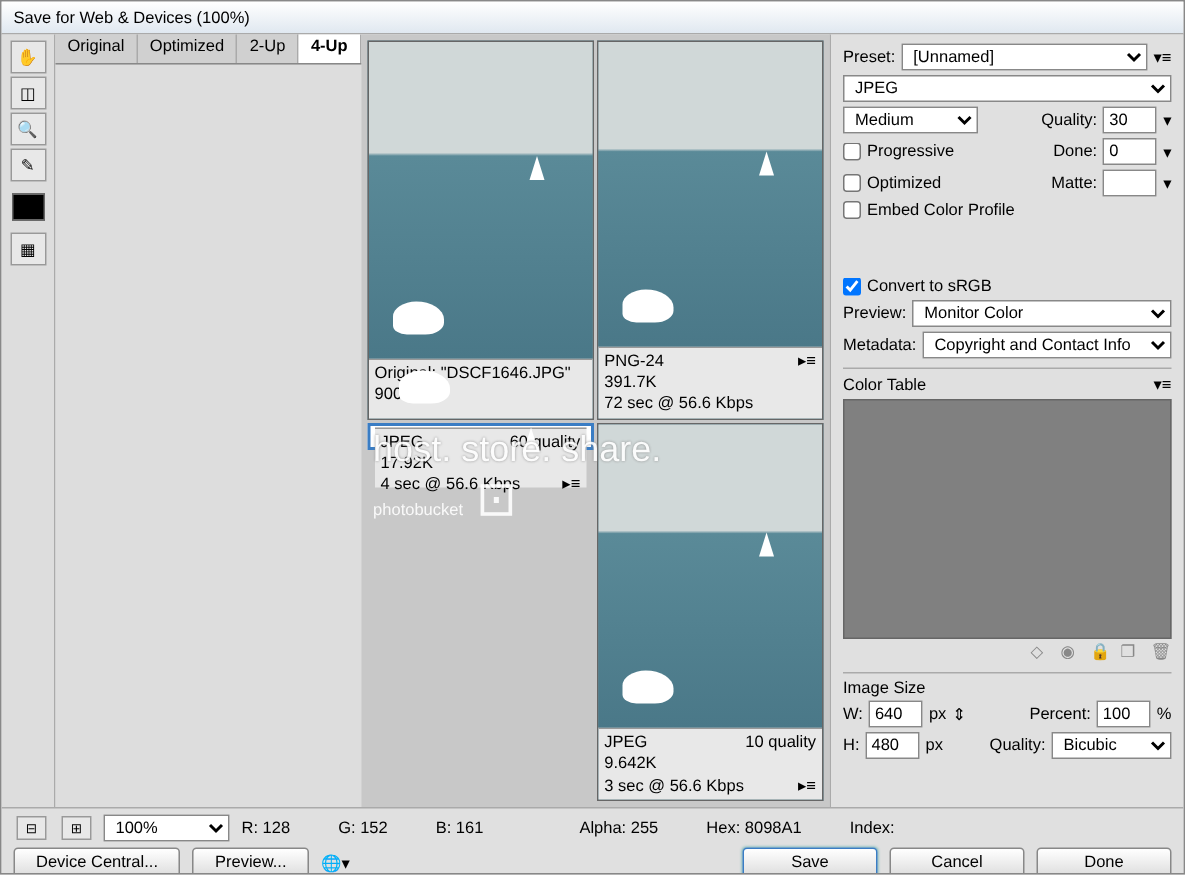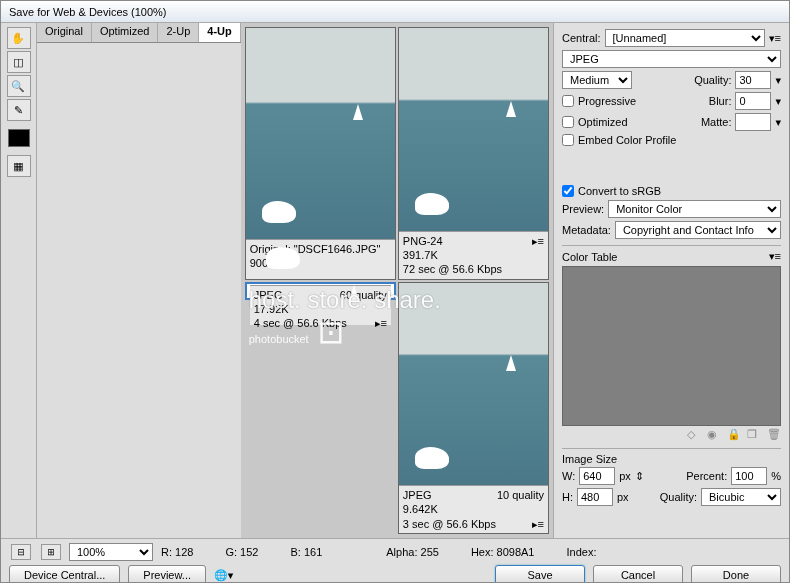--- a/index.html
+++ b/index.html
@@ -116,39 +116,39 @@
           <div>9.642K</div>
           <span class="r">▸≡</span>
           <div>3 sec @ 56.6 Kbps</div>
         </div>
       </div>
     </div>
   </div>
 
   <div class="right">
     <div class="row">
-      <label>Central:</label>
+      <label>Preset:</label>
       <select class="sel selw"><option>[Unnamed]</option></select>
       <span>▾≡</span>
     </div>
     <div class="row">
       <select class="sel selw"><option>JPEG</option></select>
     </div>
     <div class="row">
-      <select class="sel" style="width:70px"><option>Medium</option></select>
+      <select class="sel" style="width:90px"><option>Medium</option></select>
       <span style="flex:1"></span>
       <label>Quality:</label>
       <input class="inp" value="30" style="">
         <span>▾</span>
     </div>
     <div class="row">
       <input type="checkbox" class="chk" style="">
       <label>Progressive</label>
       <span style="flex:1"></span>
-      <label>Blur:</label>
+      <label>Done:</label>
       <input class="inp" value="0" style="">
         <span>▾</span>
     </div>
     <div class="row">
       <input type="checkbox" class="chk" style="">
       <label>Optimized</label>
       <span style="flex:1"></span>
       <label>Matte:</label>
       <div class="inp" style="background:#fff"></div>
         <span>▾</span>

